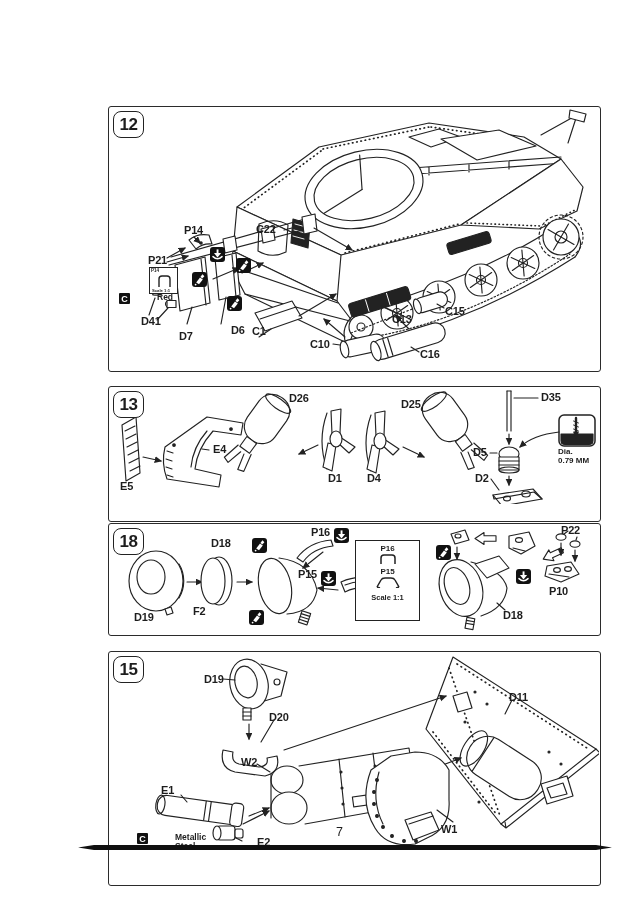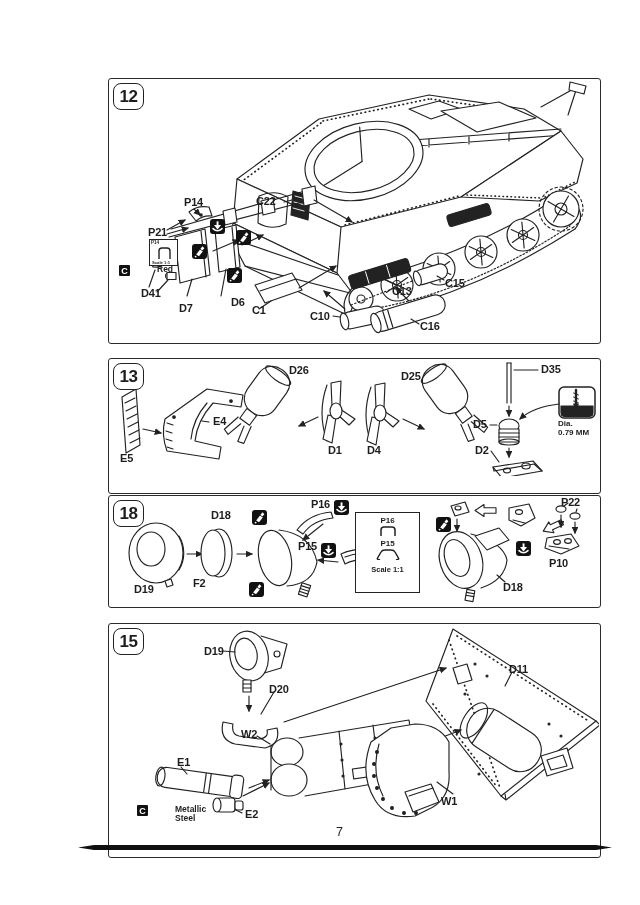--- a/index.html
+++ b/index.html
@@ -1,18 +1,18 @@
 <!DOCTYPE html>
 <html><head>
 <meta charset="utf-8">
 <style>
   html,body{margin:0;padding:0;background:#e8e8e8;}
   .page{position:relative;width:640px;height:905px;background:#fff;overflow:hidden;
         font-family:"Liberation Sans","DejaVu Sans",sans-serif;color:#1d1d1d;}
-  .panel{position:absolute;left:108px;width:493px;border:1.6px solid #2b2b2b;border-radius:3px;background:#fff;box-sizing:border-box;}
+  .panel{position:absolute;left:108px;width:493px;border:1.6px solid #2b2b2b;border-radius:3px;background:#fff;box-sizing:border-box;margin-top:28px;}
   .panel svg.art{position:absolute;left:0;top:0;}
   .badge-step{position:absolute;left:4px;top:4px;width:31px;height:27px;border:1.7px solid #222;border-radius:8px;
         box-shadow:inset 0 0 0 1px #fff, inset 0 0 0 1.5px #fff;
         display:flex;align-items:center;justify-content:center;
         font-size:17px;font-weight:700;letter-spacing:-0.5px;background:#fff;box-sizing:border-box;}
   .lbl{position:absolute;font-size:11px;font-weight:700;letter-spacing:-0.2px;white-space:nowrap;line-height:1;}
   .tiny{position:absolute;font-size:8px;font-weight:700;white-space:nowrap;line-height:1;}
   .paint{position:absolute;display:flex;align-items:flex-start;gap:3px;}
   .pcode{display:inline-flex;width:11px;height:11px;background:#111;color:#fff;font-size:9px;font-weight:700;
          align-items:center;justify-content:center;border-radius:1px;flex:0 0 auto;}
@@ -208,21 +208,21 @@
       <use href="#ic-cement" x="83" y="165"></use>
       <use href="#ic-cement" x="118" y="189"></use>
     </svg>
     <div class="badge-step">12</div>
     <span class="lbl" style="left:75px;top:118px">P14</span>
     <span class="lbl" style="left:39px;top:148px">P21</span>
     <span class="lbl" style="left:147px;top:117px">C22</span>
     <span class="lbl" style="left:32px;top:209px">D41</span>
     <span class="lbl" style="left:70px;top:224px">D7</span>
     <span class="lbl" style="left:122px;top:218px">D6</span>
-    <span class="lbl" style="left:143px;top:226px">C1</span>
+    <span class="lbl" style="left:143px;top:219px">C1</span>
     <span class="lbl" style="left:201px;top:232px">C10</span>
     <span class="lbl" style="left:283px;top:207px">C13</span>
     <span class="lbl" style="left:336px;top:199px">C15</span>
     <span class="lbl" style="left:311px;top:242px">C16</span>
     <div class="paint" style="left:10px;top:186px">
       <span class="pcode">C</span>
       <span class="pname">Red</span>
     </div>
     <div class="inset12">
       <span class="ipart">P14</span>
@@ -540,22 +540,22 @@
           <polygon points="296,168 322,160 330,178 304,188" fill="#fff"></polygon>
           <path d="M300,172 L324,164"></path>
         </g>
         <line x1="344" y1="170" x2="328" y2="158"></line>
       </g>
     </svg>
     <div class="badge-step">15</div>
     <span class="lbl" style="left:95px;top:22px">D19</span>
     <span class="lbl" style="left:160px;top:60px">D20</span>
     <span class="lbl" style="left:132px;top:105px">W2</span>
-    <span class="lbl" style="left:68px;top:133px">E1</span>
-    <span class="lbl" style="left:136px;top:185px">E2</span>
+    <span class="lbl" style="left:52px;top:133px">E1</span>
+    <span class="lbl" style="left:148px;top:185px">E2</span>
     <span class="lbl" style="left:332px;top:172px">W1</span>
     <span class="lbl" style="left:400px;top:40px">D11</span>
     <div class="paint" style="left:28px;top:181px">
       <span class="pcode">C</span>
       <span class="pname">
         <span style="display:block">Metallic</span>
         <span style="display:block">Steel</span>
       </span>
     </div>
   </section>

